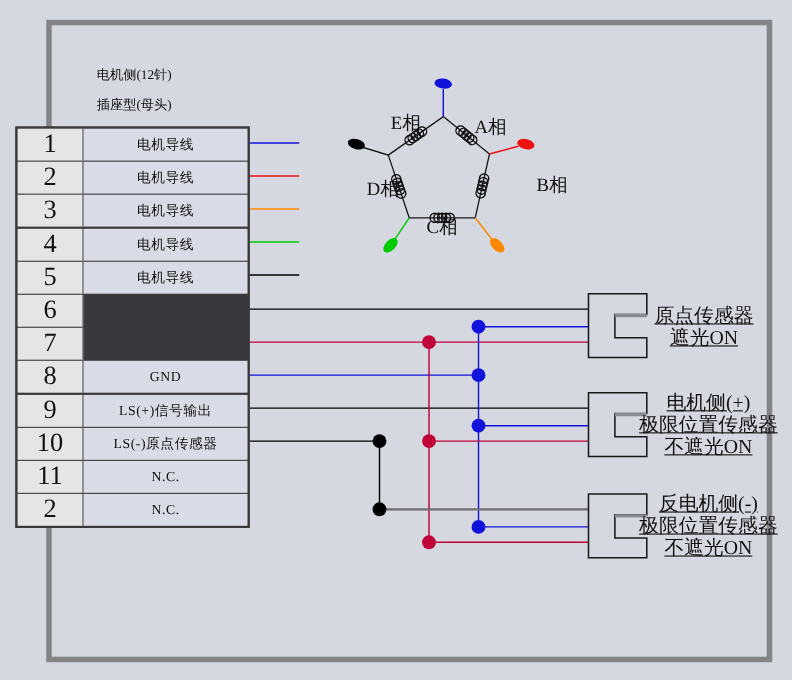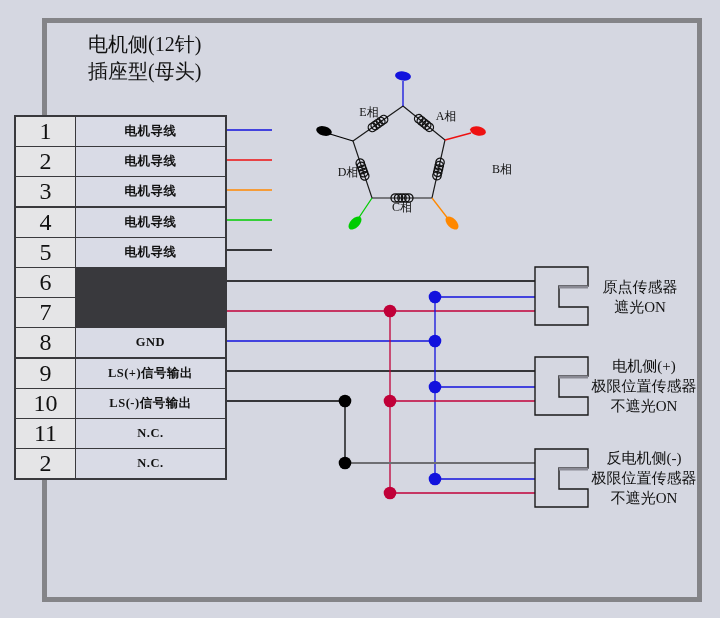--- a/index.html
+++ b/index.html
@@ -29,41 +29,41 @@
   .dot-blue{fill:var(--wire_blue,#1212dd);}
   .dot-crimson{fill:var(--wire_crimson,#c00038);}
   .dot-black{fill:var(--wire_black,#000000);}
   .blob-blue{fill:var(--wire_blue,#1212dd);}
   .blob-red{fill:var(--wire_red,#ee1111);}
   .blob-orange{fill:var(--wire_orange,#ff8800);}
   .blob-green{fill:var(--wire_green,#00cc00);}
   .blob-black{fill:#000;}
   .coil circle{fill:none;stroke:#101010;stroke-width:1.3;}
 
-  .title{position:absolute;left:88px;top:31px;font-size:20px;line-height:27px;white-space:nowrap;}
+  .title{position:absolute;left:88px;top:55px;font-size:12px;line-height:27px;white-space:nowrap;}
 
   .ptable{
     position:absolute;left:14px;top:115px;width:213px;box-sizing:border-box;
     border:2px solid var(--table_border,#39393d);background:var(--table_border,#39393d);
   }
   .trow{display:flex;height:29px;margin-top:1.2px;}
   .trow:first-child{margin-top:0;}
   .tnum{
     width:59px;flex:none;background:var(--table_numcell,#e5e5e7);
     border-right:1.2px solid var(--table_border,#39393d);
     display:flex;align-items:center;justify-content:center;
     font-size:24px;
   }
   .tlabel{
     flex:1;background:var(--table_labelcell,#d9dbe6);
     display:flex;align-items:center;justify-content:center;
-    font-size:12.5px;letter-spacing:.5px;font-weight:bold;
-  }
-  .phase{position:absolute;width:44px;text-align:center;font-size:12px;line-height:14px;white-space:nowrap;}
-  .sensor-label{position:absolute;width:160px;text-align:center;font-size:15px;line-height:20px;}
+    font-size:12.5px;letter-spacing:.5px;
+  }
+  .phase{position:absolute;width:44px;text-align:center;font-size:17px;line-height:14px;white-space:nowrap;}
+  .sensor-label{position:absolute;width:160px;text-align:center;font-size:18px;line-height:20px;text-decoration:underline;}
 </style>
 </head>
 <body style="--bg_color: #d5d7e1; --frame_gray: #848488; --table_border: #39393d; --table_numcell: #e5e5e7; --table_labelcell: #d9dbe6; --wire_blue: #1212dd; --wire_crimson: #c00038; --wire_black: #000000; --wire_gray: #6e6e72; --wire_red: #ee1111; --wire_orange: #ff8800; --wire_green: #00cc00;">
 
 <div class="stage">
 
   <div class="frame"></div>
 
   <svg class="diagram" width="720" height="618" viewBox="0 0 720 618">
 
@@ -202,21 +202,21 @@
     <div class="trow">
         <div class="tnum">8</div>
         <div class="tlabel">GND</div>
       </div>
     <div class="trow">
         <div class="tnum">9</div>
         <div class="tlabel">LS(+)信号输出</div>
       </div>
     <div class="trow">
         <div class="tnum">10</div>
-        <div class="tlabel">LS(-)信号输出</div>
+        <div class="tlabel">LS(-)原点传感器</div>
       </div>
     <div class="trow">
         <div class="tnum">11</div>
         <div class="tlabel">N.C.</div>
       </div>
     <div class="trow">
         <div class="tnum">2</div>
         <div class="tlabel">N.C.</div>
       </div>
   </div>

